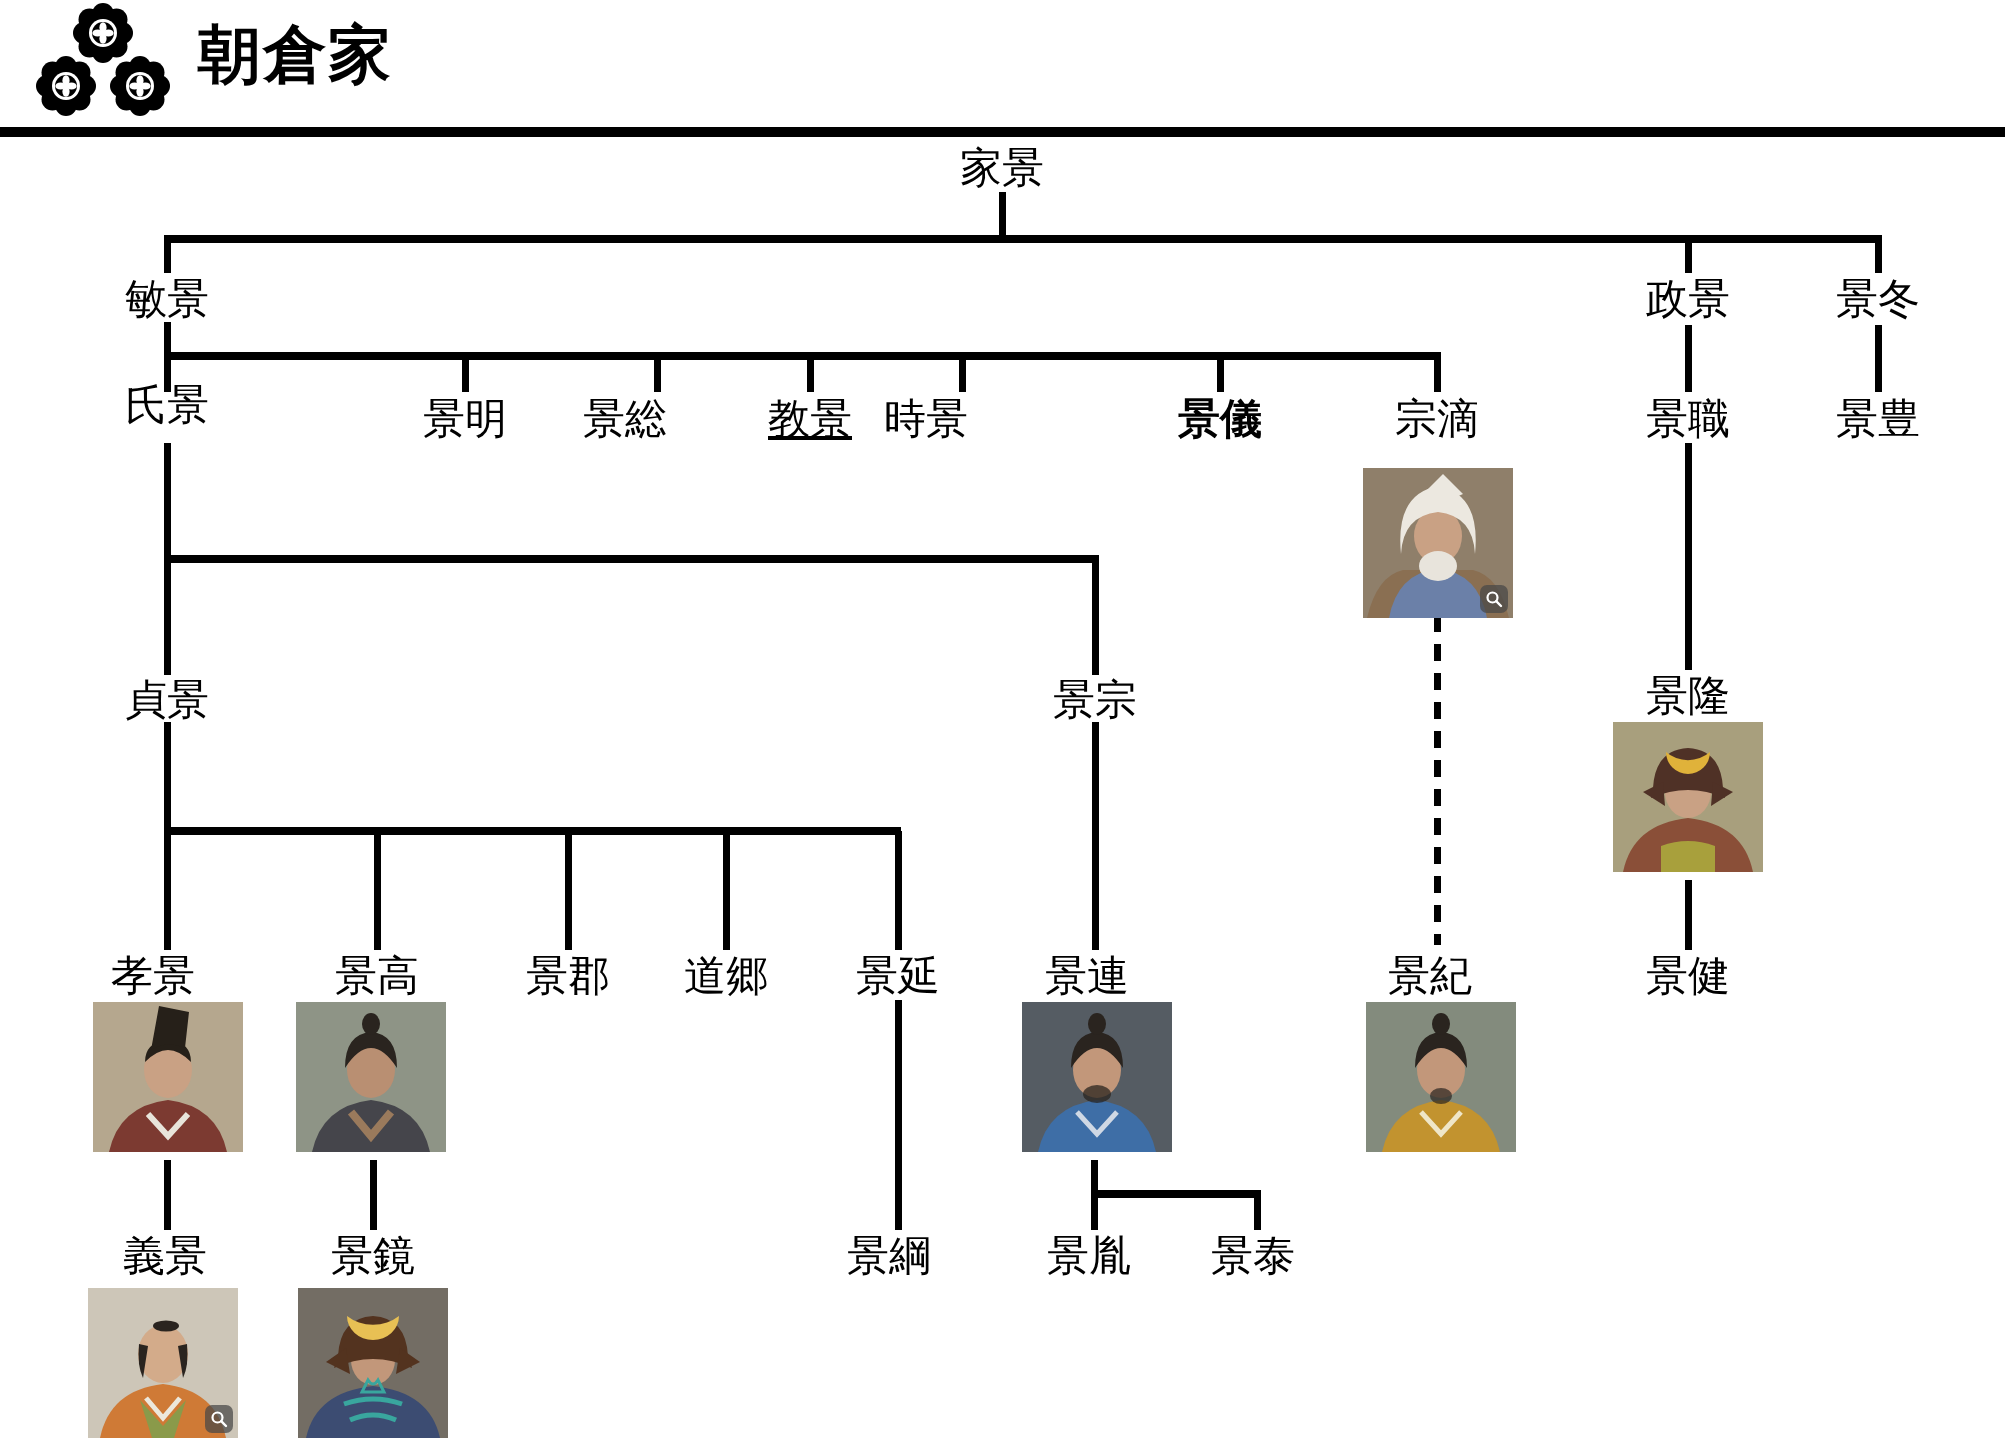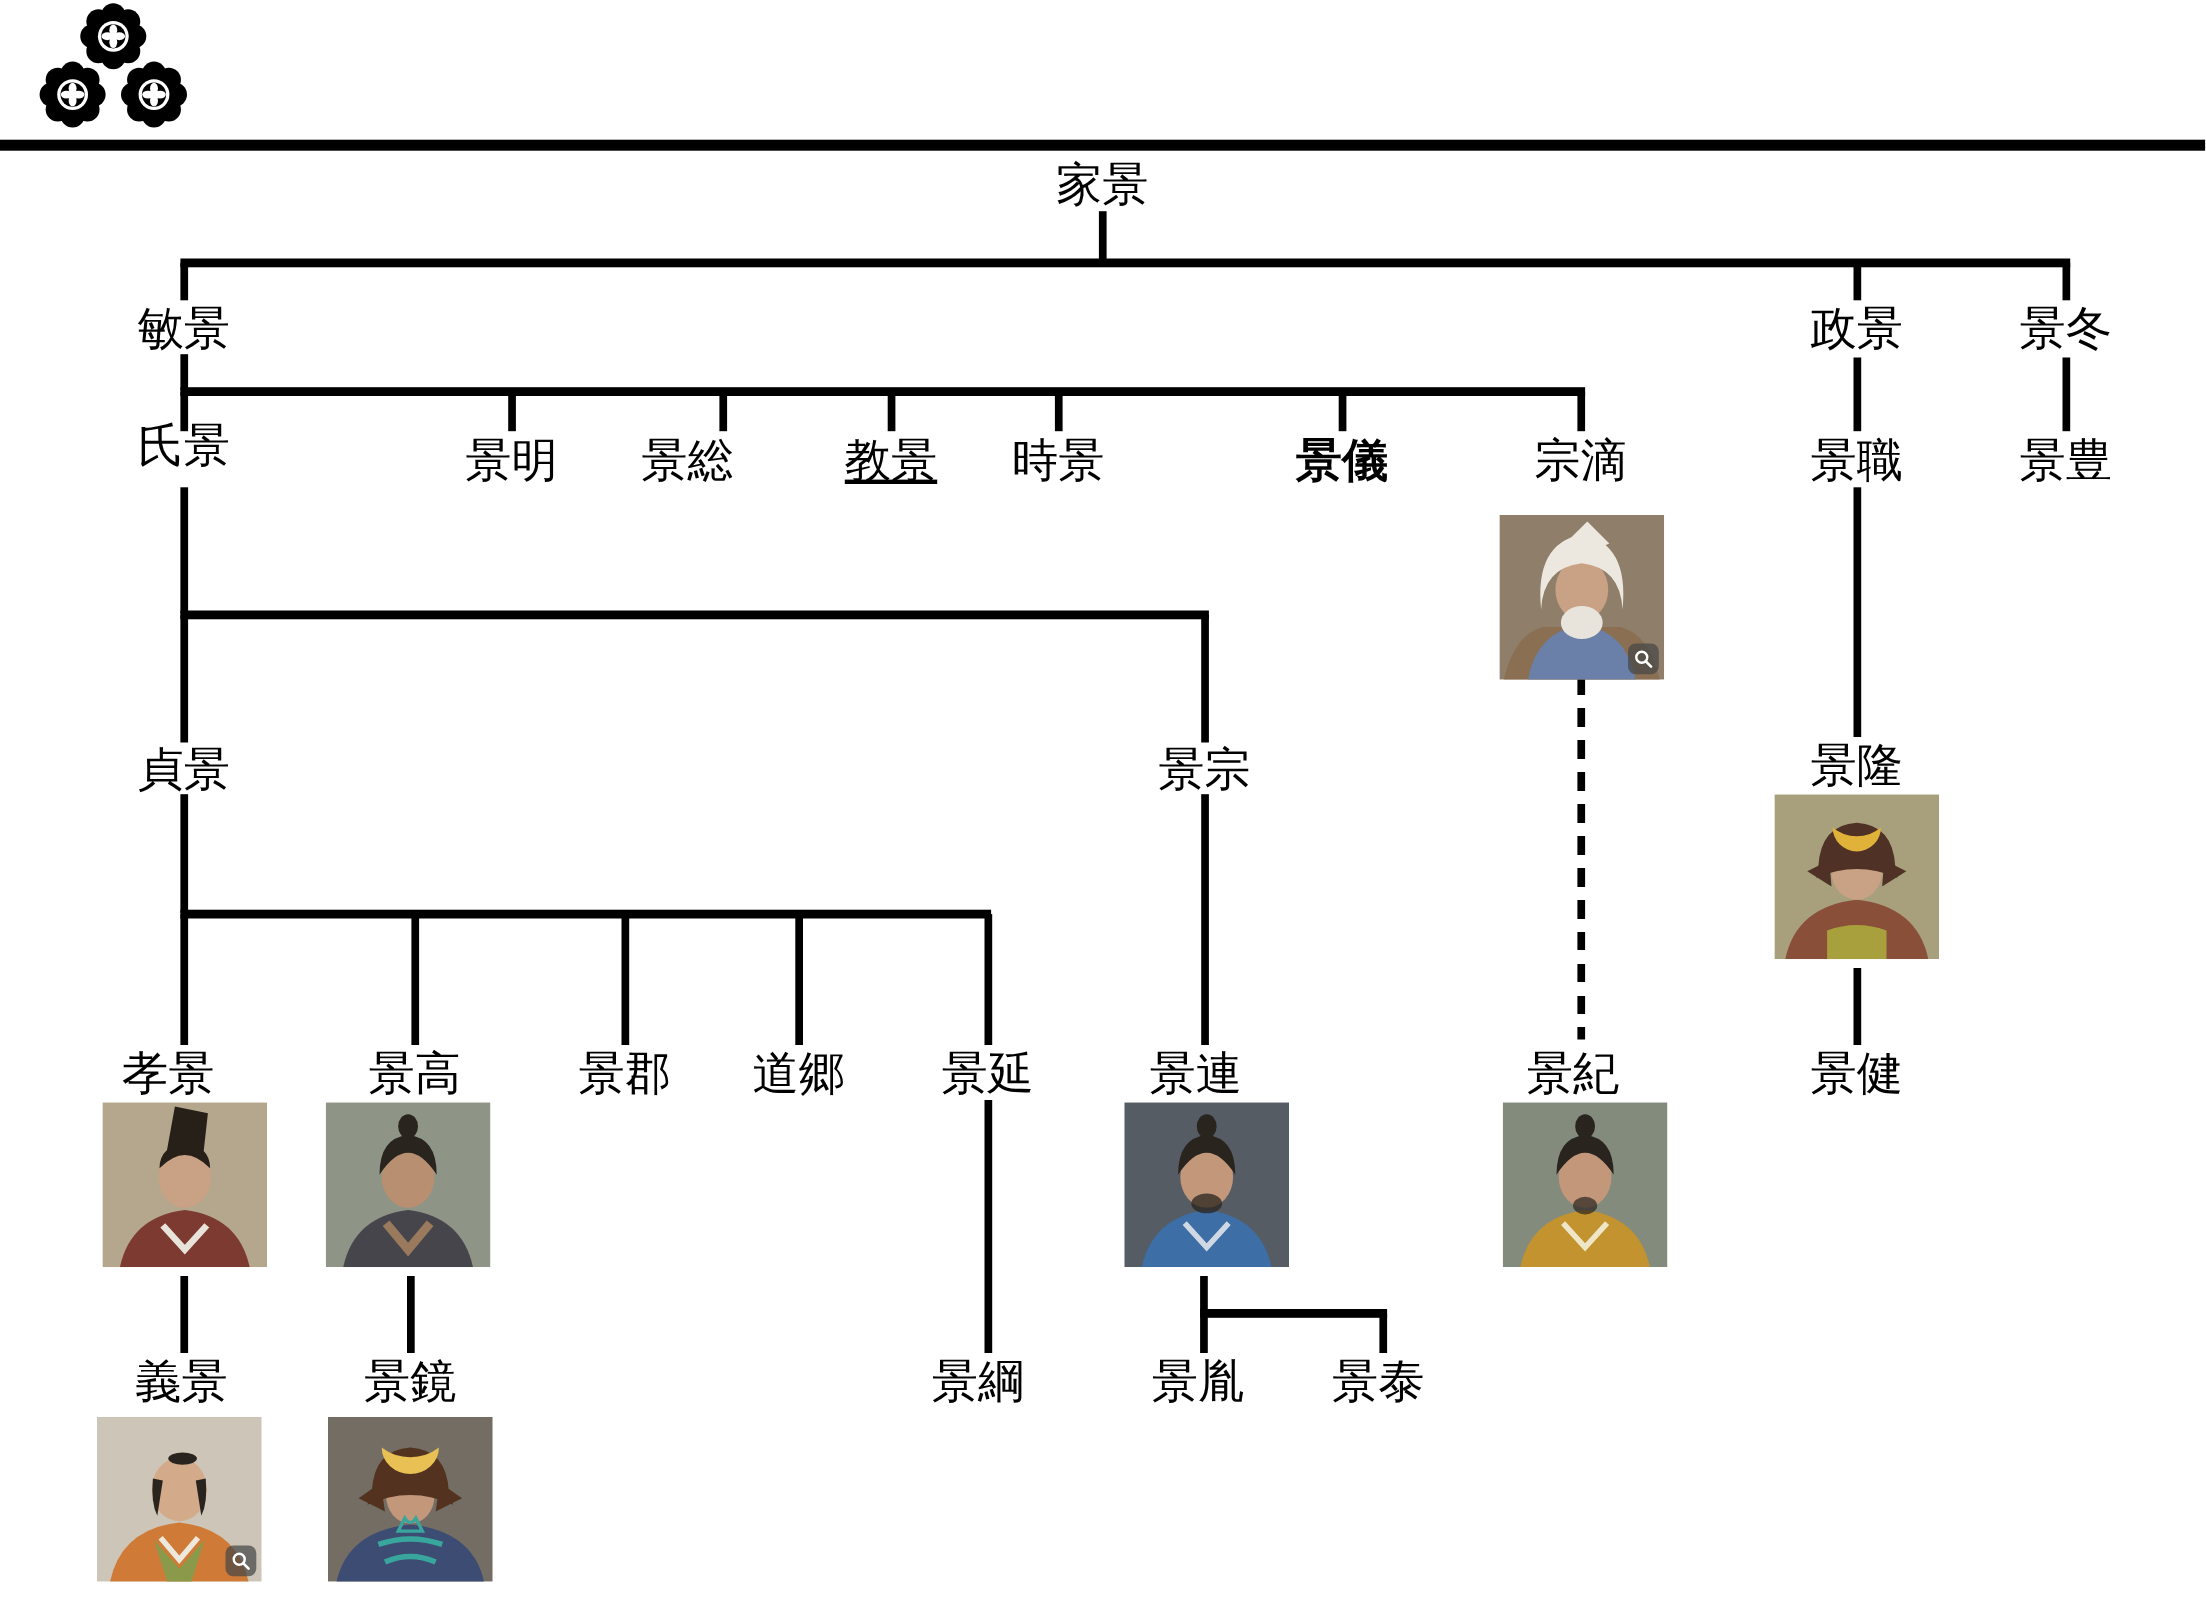--- a/index.html
+++ b/index.html
@@ -81,20 +81,21 @@
         <circle r="14" fill="#fff"></circle>
           <circle r="11" fill="#000"></circle>
         <ellipse cx="0" cy="-5.5" rx="3.6" ry="5.2" fill="#fff"></ellipse>
         <ellipse cx="0" cy="5.5" rx="3.6" ry="5.2" fill="#fff"></ellipse>
         <ellipse cx="-5.5" cy="0" rx="5.2" ry="3.6" fill="#fff"></ellipse>
         <ellipse cx="5.5" cy="0" rx="5.2" ry="3.6" fill="#fff"></ellipse>
         <circle r="2.6" fill="#fff"></circle>
       </g>
     </g>
   </svg>
+  <div class="page-title">朝倉家</div>
   <div class="top-divider"></div>
 
   <div class="vline" style="left:999px;top:192px;height:47px;"></div>
   <div class="hline" style="left:164px;top:235px;width:1718px;"></div>
   <div class="vline" style="left:164px;top:239px;height:34px;"></div>
   <div class="vline" style="left:1685px;top:239px;height:34px;"></div>
   <div class="vline" style="left:1875px;top:239px;height:34px;"></div>
 
   <div class="vline" style="left:164px;top:322px;height:33px;"></div>
   <div class="hline" style="left:164px;top:352px;width:1277px;"></div>
@@ -140,21 +141,21 @@
   <div class="vline" style="left:1254px;top:1194px;height:36px;"></div>
 
   <div class="person" style="left:1002px;top:144px;">家景</div>
   <div class="person" style="left:167px;top:275px;">敏景</div>
   <div class="person" style="left:1688px;top:275px;">政景</div>
   <div class="person" style="left:1878px;top:275px;">景冬</div>
   <div class="person" style="left:167px;top:381px;">氏景</div>
   <div class="person" style="left:465px;top:395px;">景明</div>
   <div class="person" style="left:625px;top:395px;">景総</div>
   <div class="person" style="left:810px;top:395px;text-decoration:underline;">教景</div>
-  <div class="person" style="left:962px;top:395px;">時景</div>
+  <div class="person" style="left:926px;top:395px;">時景</div>
   <div class="person" style="left:1220px;top:395px;font-weight:bold;">景儀</div>
   <div class="person" style="left:1437px;top:395px;">宗滴</div>
   <div class="person" style="left:1688px;top:395px;">景職</div>
   <div class="person" style="left:1878px;top:395px;">景豊</div>
   <div class="person" style="left:167px;top:676px;">貞景</div>
   <div class="person" style="left:1095px;top:676px;">景宗</div>
   <div class="person" style="left:1688px;top:672px;">景隆</div>
   <div class="person" style="left:153px;top:952px;">孝景</div>
   <div class="person" style="left:377px;top:952px;">景高</div>
   <div class="person" style="left:568px;top:952px;">景郡</div>

